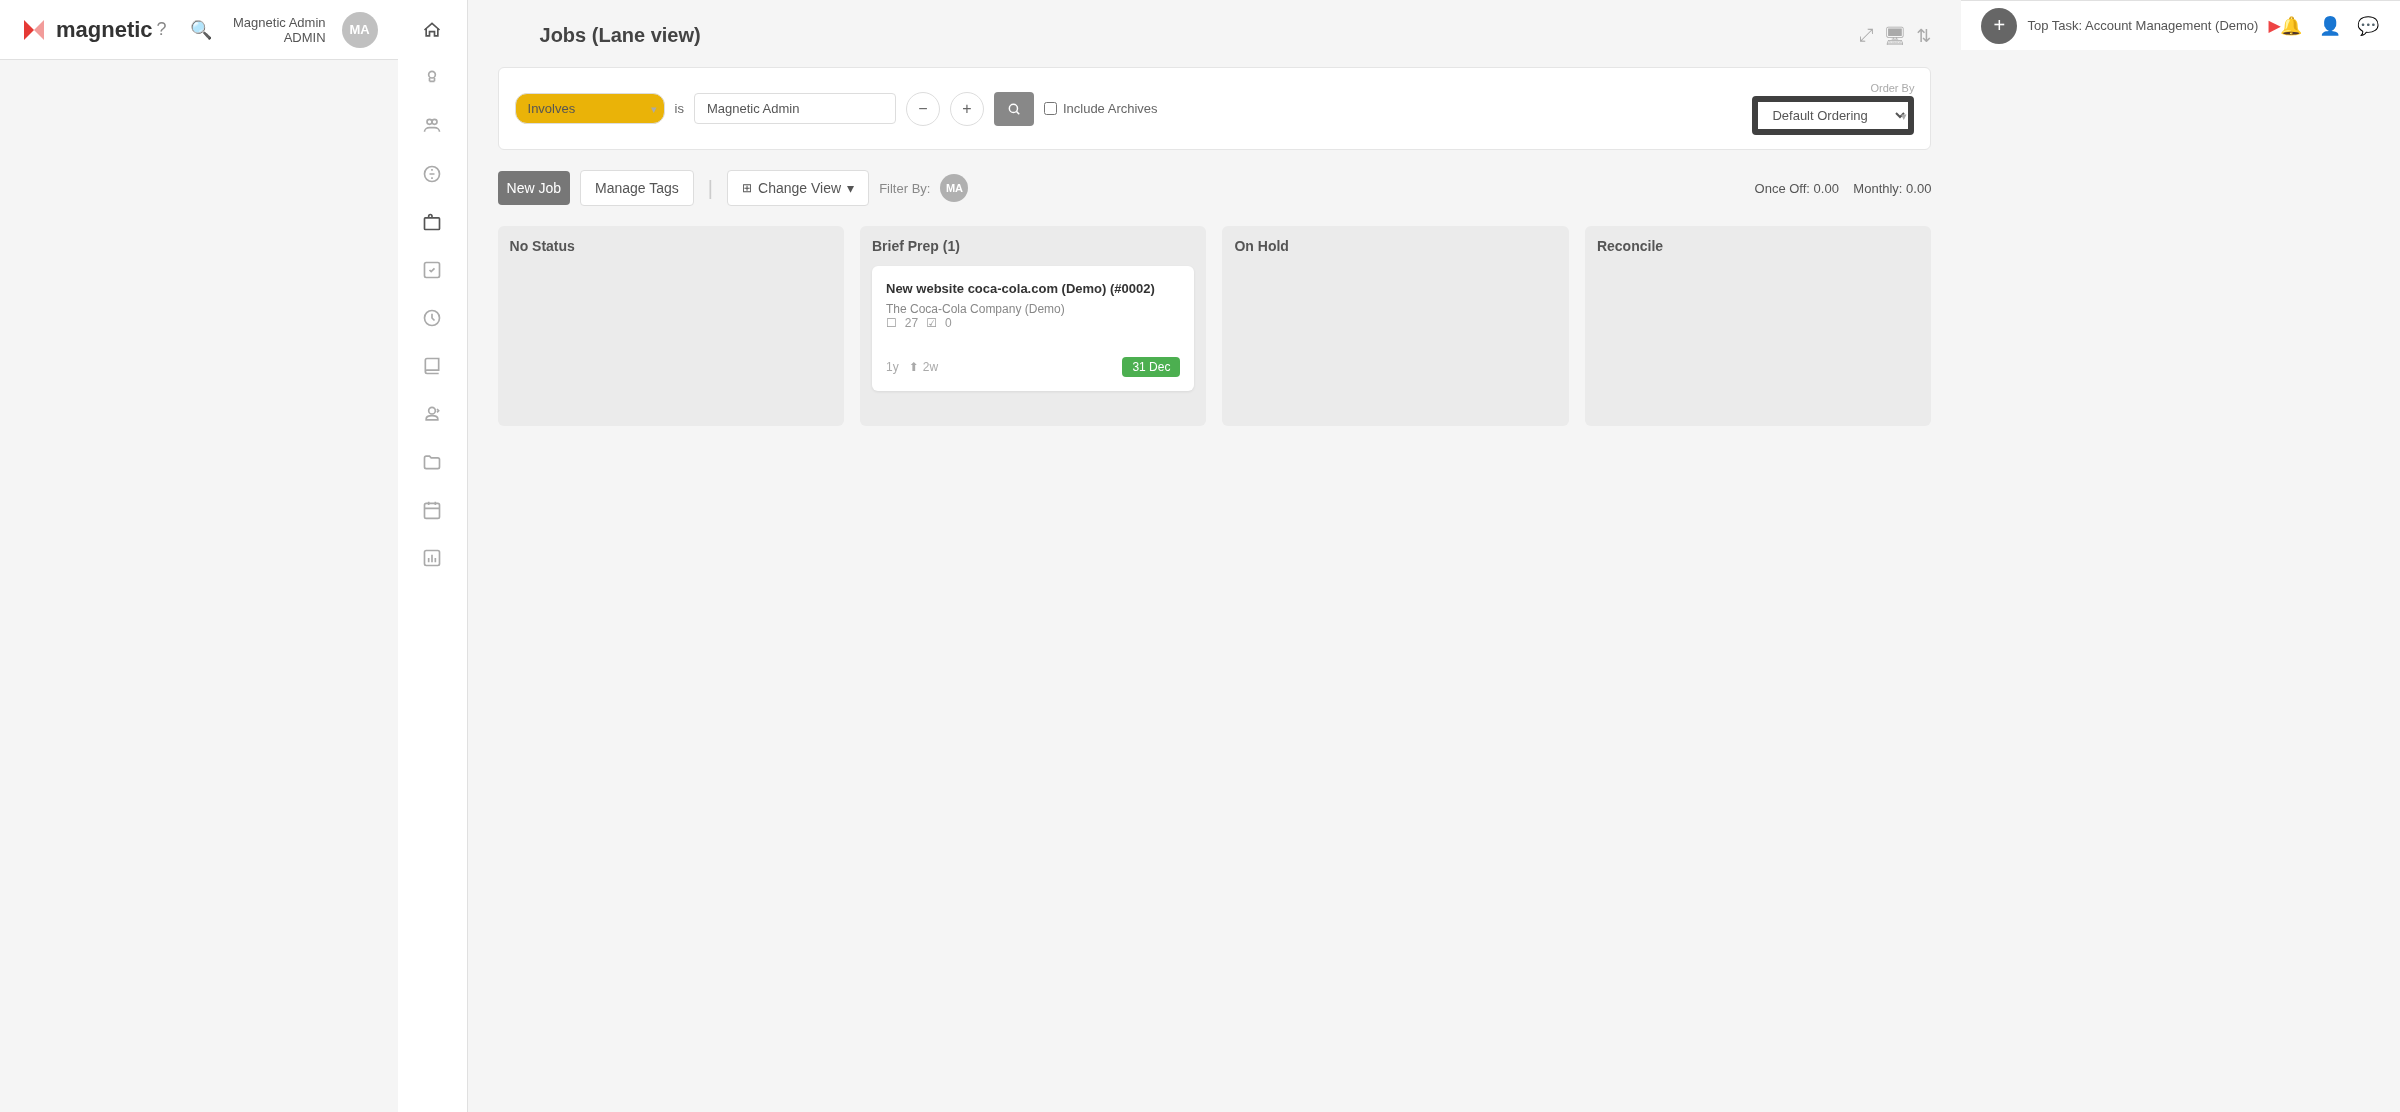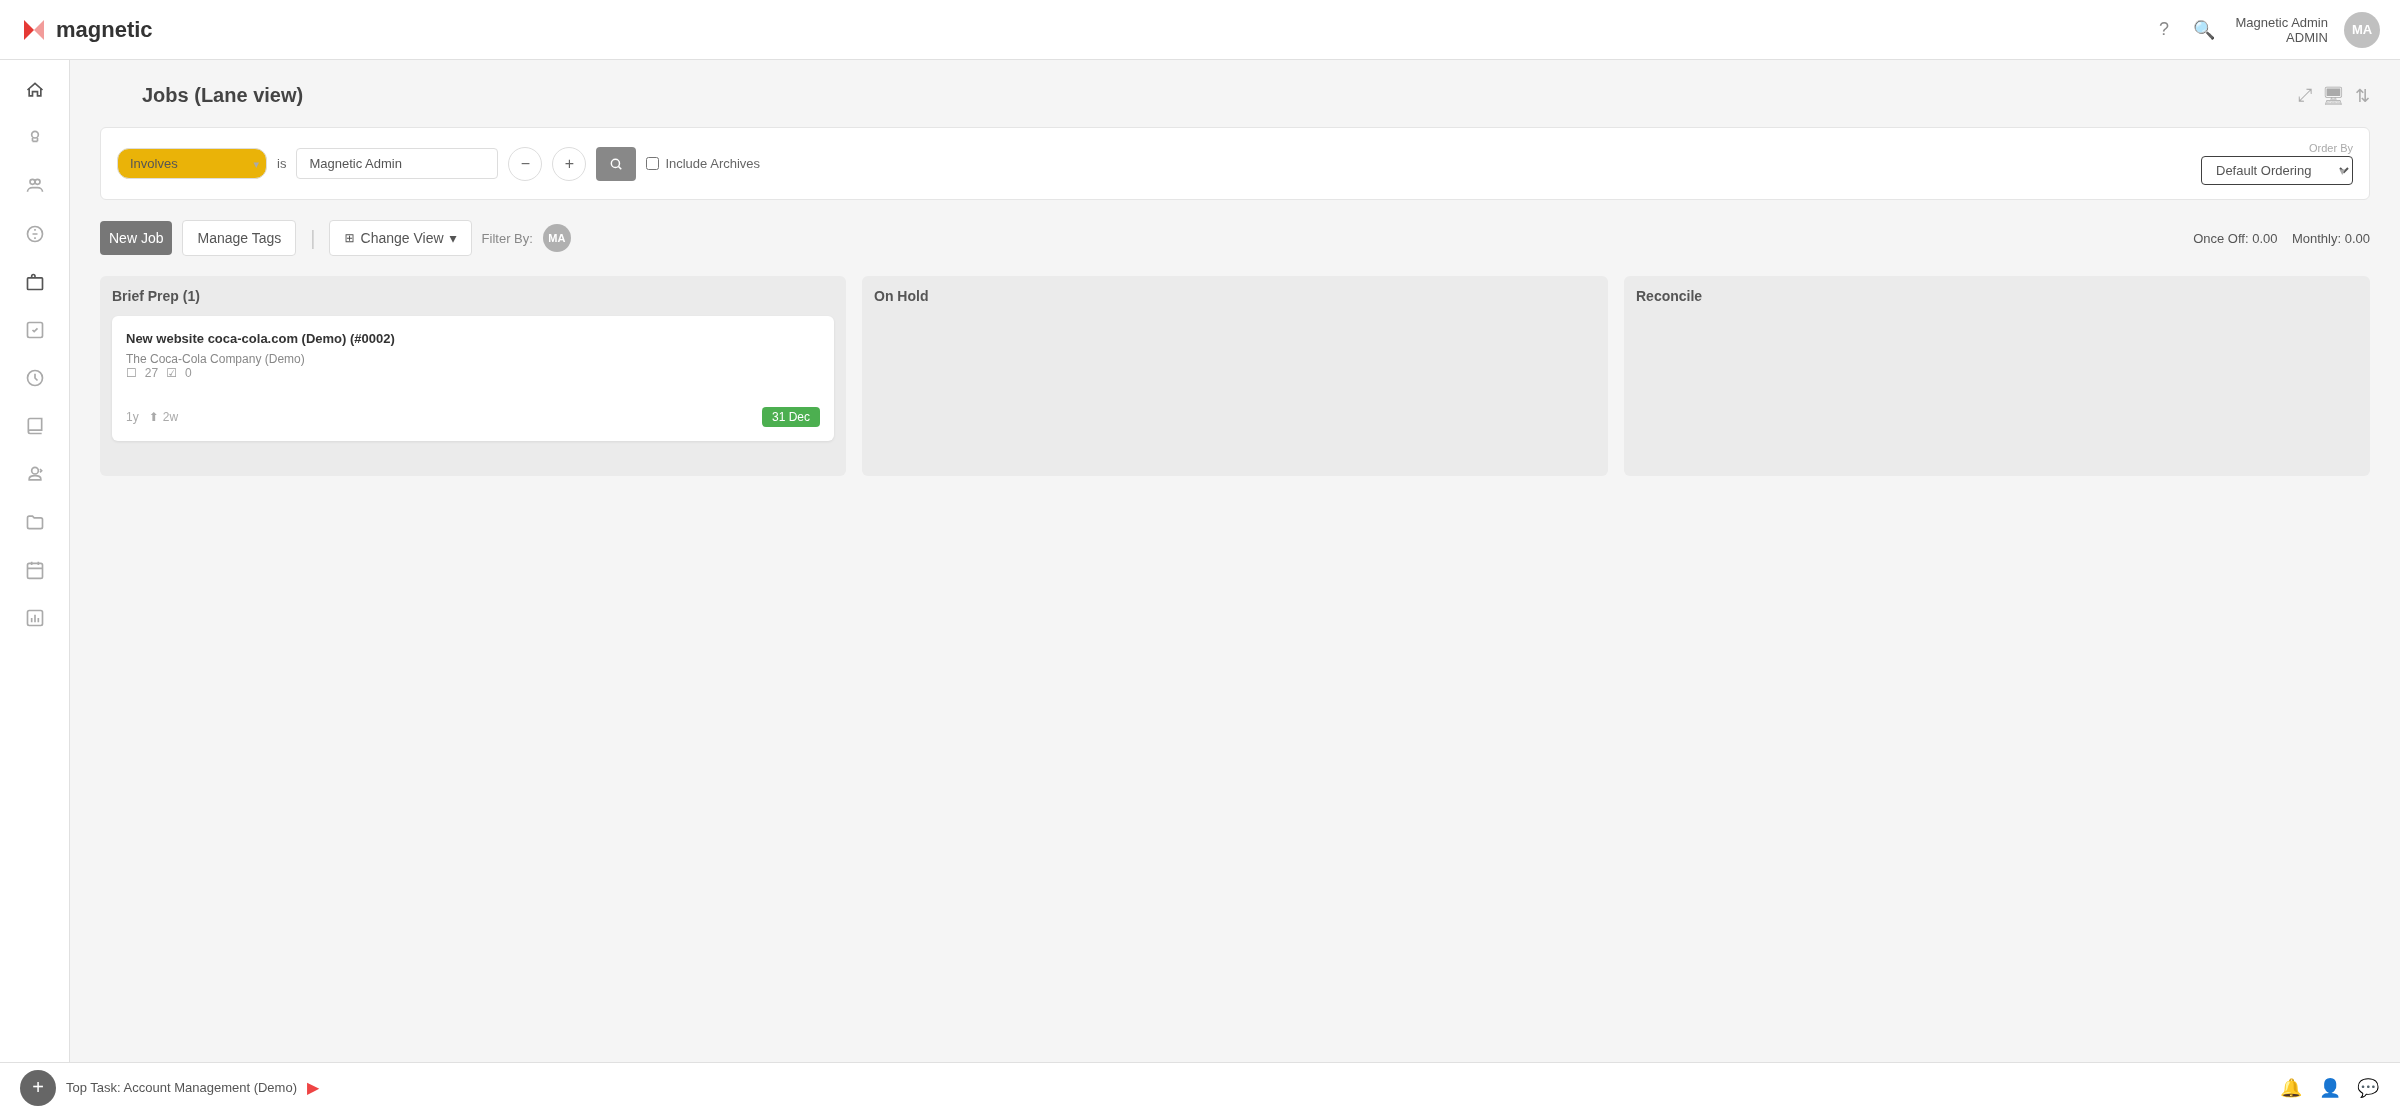--- a/index.html
+++ b/index.html
@@ -1,19 +1,19 @@
 <!DOCTYPE html>
 <html><head>
   <meta charset="utf-8">
   <style>
     * { box-sizing: border-box; margin: 0; padding: 0; }
     body { font-family: -apple-system, BlinkMacSystemFont, 'Segoe UI', sans-serif; background: #f5f5f5; color: #333; font-size: 14px; }
 
     
-    .app-container { display: flex; height: 100vh; flex-direction: column; }
+    .app-container { display: flex; height: 100vh; flex-direction: row; }
     .top-bar { height: 60px; background: #fff; border-bottom: 1px solid #e0e0e0; display: flex; align-items: center; padding: 0 20px; justify-content: space-between; flex-shrink: 0; }
     .main-area { display: flex; flex: 1; overflow: hidden; }
     .sidebar { width: 70px; background: #fff; border-right: 1px solid #e0e0e0; display: flex; flex-direction: column; align-items: center; padding: 10px 0; gap: 8px; flex-shrink: 0; }
     .content { flex: 1; overflow-y: auto; background: #f5f5f5; }
     .bottom-bar { height: 50px; background: #fff; border-top: 1px solid #e0e0e0; display: flex; align-items: center; padding: 0 20px; justify-content: space-between; flex-shrink: 0; }
 
     
     .logo-area { display: flex; align-items: center; gap: 8px; }
     .logo-icon { width: 28px; height: 28px; }
     .logo-text { font-size: 22px; font-weight: 600; color: #333; }
@@ -38,21 +38,21 @@
     .filter-bar { background: #fff; border: 1px solid #e5e5e5; border-radius: 6px; padding: 14px 16px; display: flex; align-items: center; gap: 10px; margin-bottom: 20px; }
     .filter-select { border: 1px solid #ddd; border-radius: 12px; padding: 7px 12px; font-size: 13px; color: #555; background: #eab308; min-width: 150px; appearance: none; cursor: pointer; }
     .filter-input { border: 1px solid #ddd; border-radius: 4px; padding: 7px 12px; font-size: 13px; color: #555; min-width: 200px; }
     .filter-label { font-size: 13px; color: #666; }
     .btn-circle { width: 34px; height: 34px; border-radius: 50%; border: 1px solid #ddd; background: #fff; cursor: pointer; display: flex; align-items: center; justify-content: center; font-size: 16px; color: #666; }
     .btn-search { width: 40px; height: 34px; border-radius: 4px; border: none; background: #888; cursor: pointer; display: flex; align-items: center; justify-content: center; color: #fff; font-size: 15px; }
     .checkbox-label { display: flex; align-items: center; gap: 6px; font-size: 13px; color: #666; cursor: pointer; }
     .filter-spacer { flex: 1; }
     .order-by { display: flex; flex-direction: column; align-items: flex-end; gap: 2px; }
     .order-by-label { font-size: 11px; color: #aaa; }
-    .order-by-select { border: 1px solid #404040; border-radius: 4px; padding: 5px 10px; font-size: 13px; color: #555; background: #fff; cursor: pointer; }
+    .order-by-select { border: 6px solid #404040; border-radius: 4px; padding: 5px 10px; font-size: 13px; color: #555; background: #fff; cursor: pointer; }
 
     
     .toolbar { display: flex; align-items: center; gap: 10px; margin-bottom: 20px; }
     .btn-new-job { background: #777; color: #fff; border: none; border-radius: 4px; padding: 9px 9px; font-size: 14px; cursor: pointer; font-weight: 500; }
     .btn-manage-tags { background: #fff; color: #555; border: 1px solid #ddd; border-radius: 4px; padding: 9px 14px; font-size: 14px; cursor: pointer; }
     .toolbar-divider { color: #ccc; font-size: 20px; margin: 0 4px; }
     .btn-change-view { background: #fff; color: #555; border: 1px solid #ddd; border-radius: 4px; padding: 9px 14px; font-size: 14px; cursor: pointer; display: flex; align-items: center; gap: 6px; }
     .filter-by-label { font-size: 13px; color: #888; }
     .filter-avatar { width: 28px; height: 28px; border-radius: 50%; background: #b0b0b0; display: flex; align-items: center; justify-content: center; font-size: 11px; font-weight: 600; color: #fff; cursor: pointer; }
     .toolbar-spacer { flex: 1; }
@@ -249,20 +249,23 @@
             <span>Once Off:</span>
             <span>0.00</span>
             &nbsp;&nbsp;
             <span>Monthly:</span>
             <span>0.00</span>
           </div>
         </div>
 
         <div class="lanes-container">
 
+          <div class="lane">
+            <div class="lane-header">No Status</div>
+          </div>
 
           <div class="lane">
             <div class="lane-header">Brief Prep (1)</div>
             <div class="job-card">
               <div class="job-card-title">New website coca-cola.com (Demo) (#0002)</div>
               <div class="job-card-company">The Coca-Cola Company (Demo)</div>
               <div class="job-card-stats">
                 <span>☐</span>
                 <span>27</span>
                 <span>☑</span>

